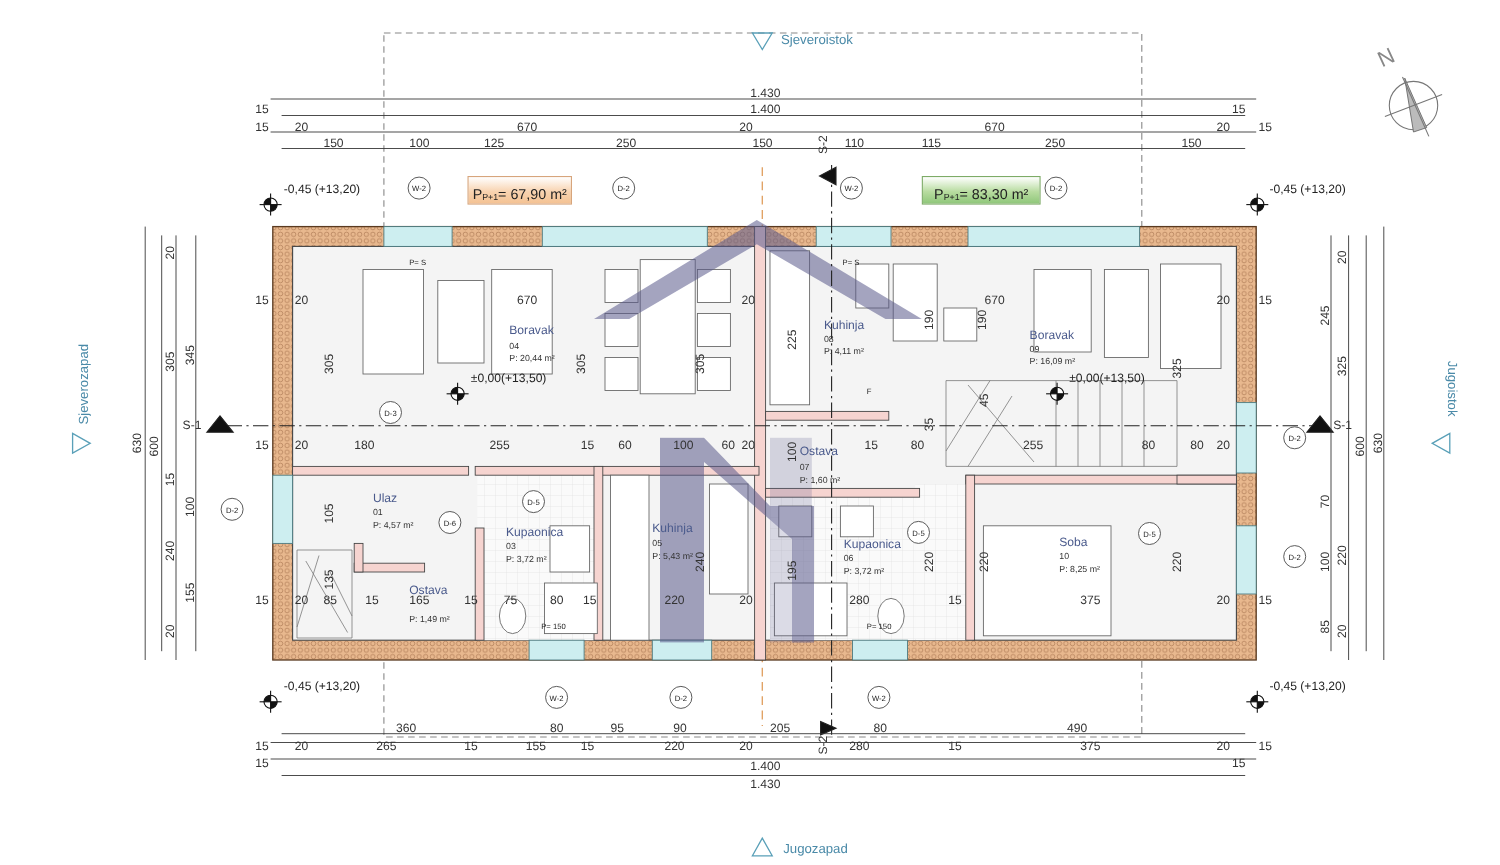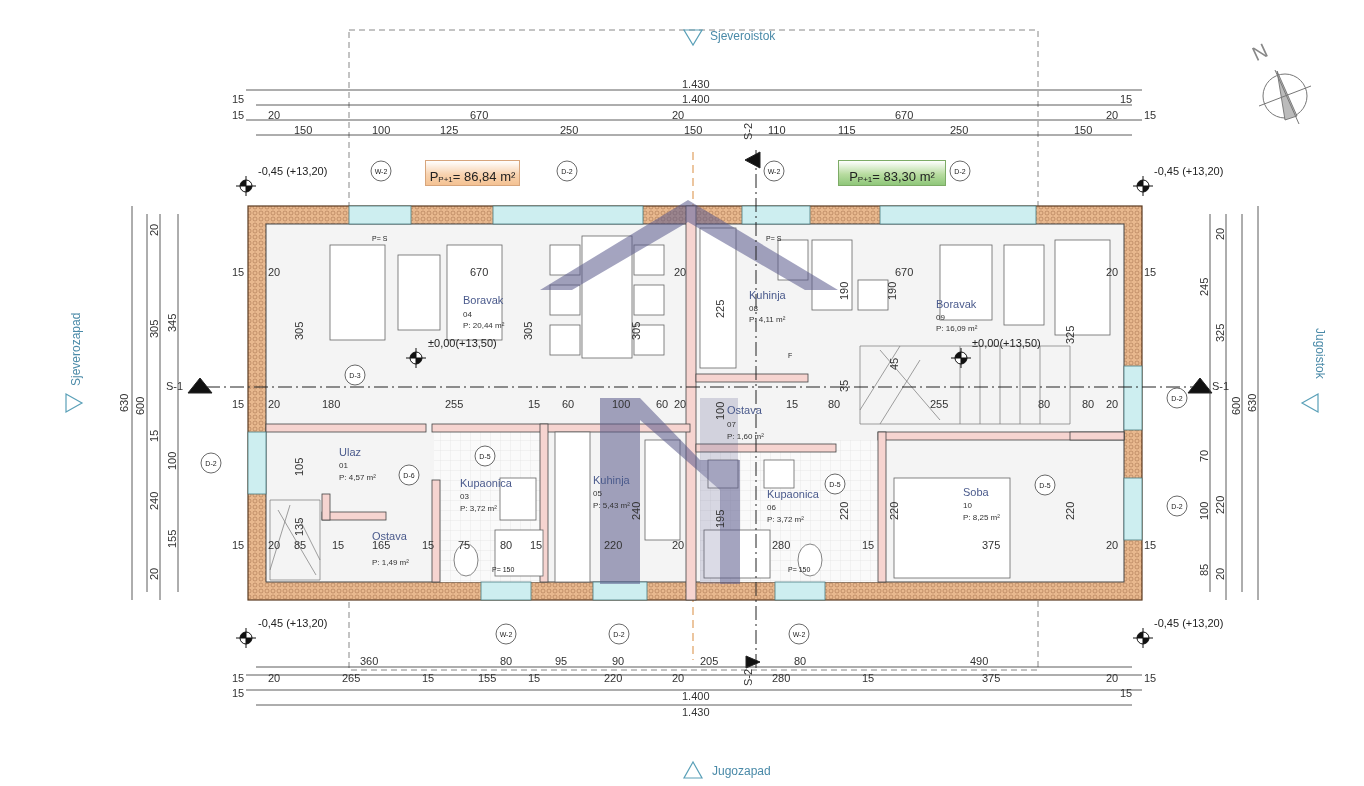--- a/index.html
+++ b/index.html
@@ -408,20 +408,20 @@
     <polygon points="-8,-25 12,20 0,24" fill="#bbb" stroke="#666" stroke-width="0.8"></polygon>
     <line x1="-26" y1="10" x2="26" y2="-10" stroke="#777"></line>
     <line x1="-10" y1="-26" x2="14" y2="28" stroke="#777"></line>
   </g>
   <text x="1252" y="58" font-size="20" fill="#888" transform="rotate(-25,1262,50)" font-family="Liberation Sans, sans-serif">N</text>
 </svg>
 
 <div class="area-box area-left">
   <span>P</span>
       <sub>P+1</sub>
-      <span>= 86,84 m²</span>
+      <span>= 67,90 m²</span>
 </div>
 <div class="area-box area-right">
   <span>P</span>
       <sub>P+1</sub>
       <span>= 83,30 m²</span>
 </div>
 </div>
 
 </body></html>

